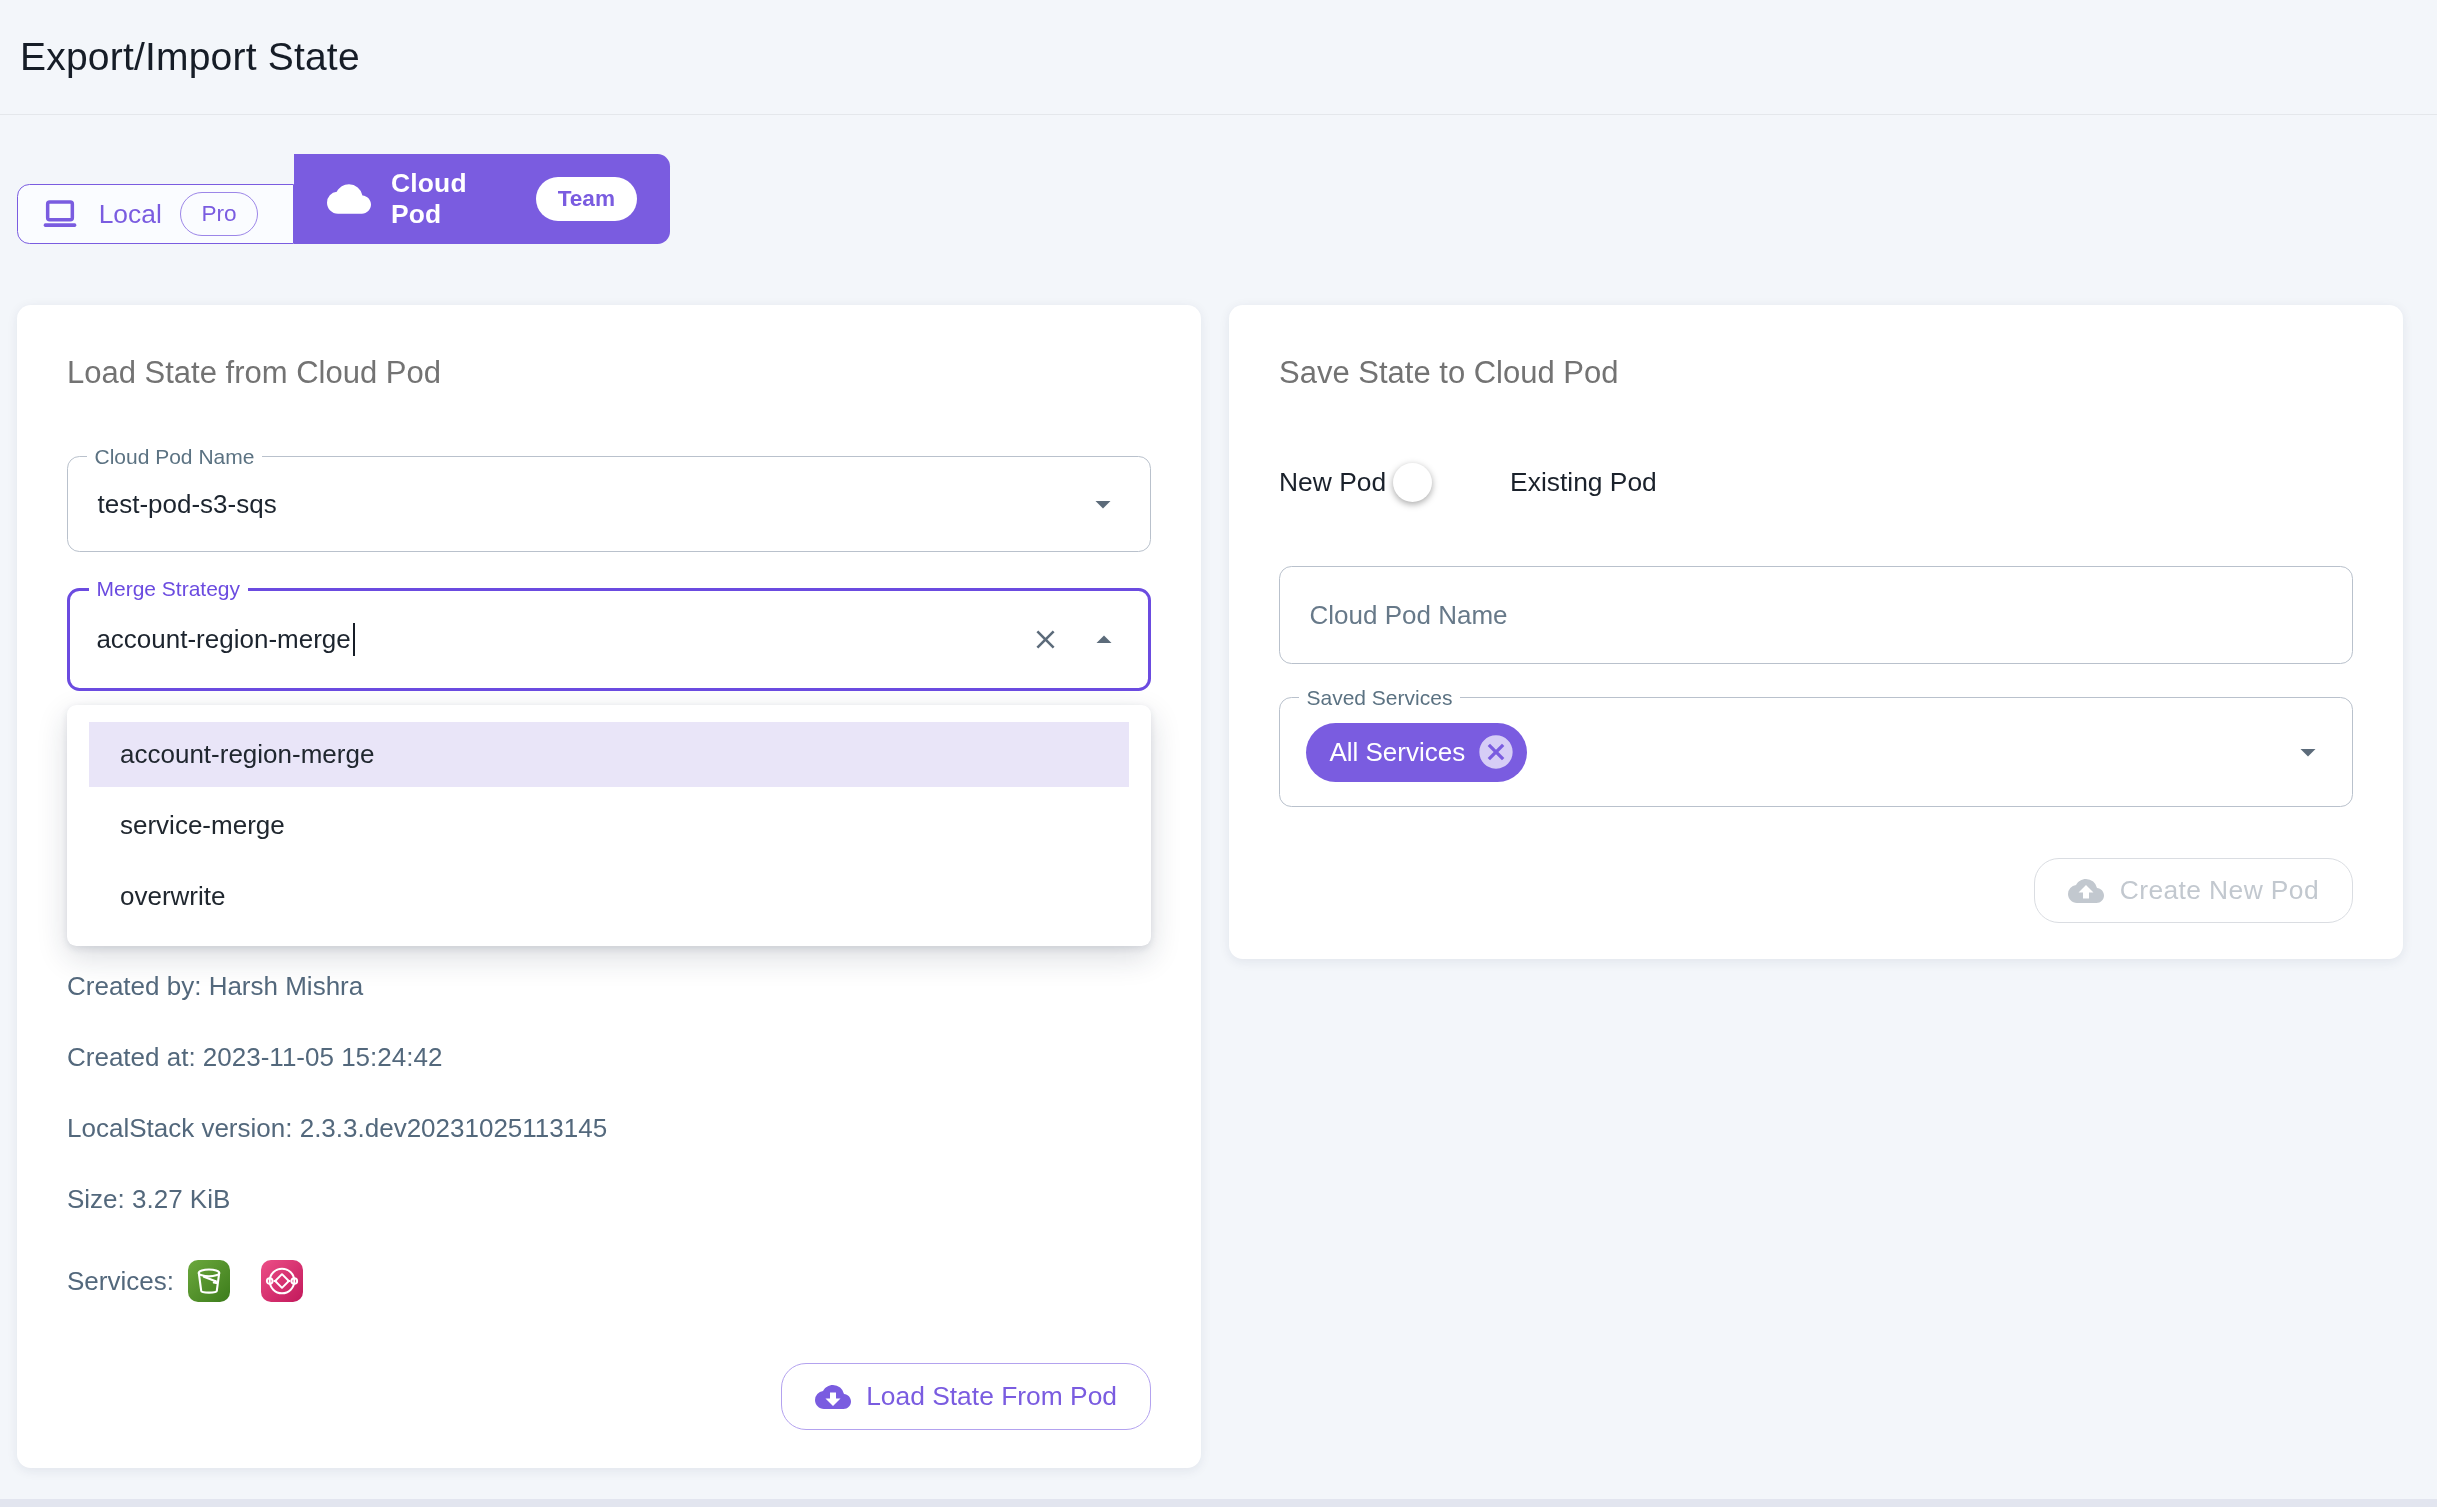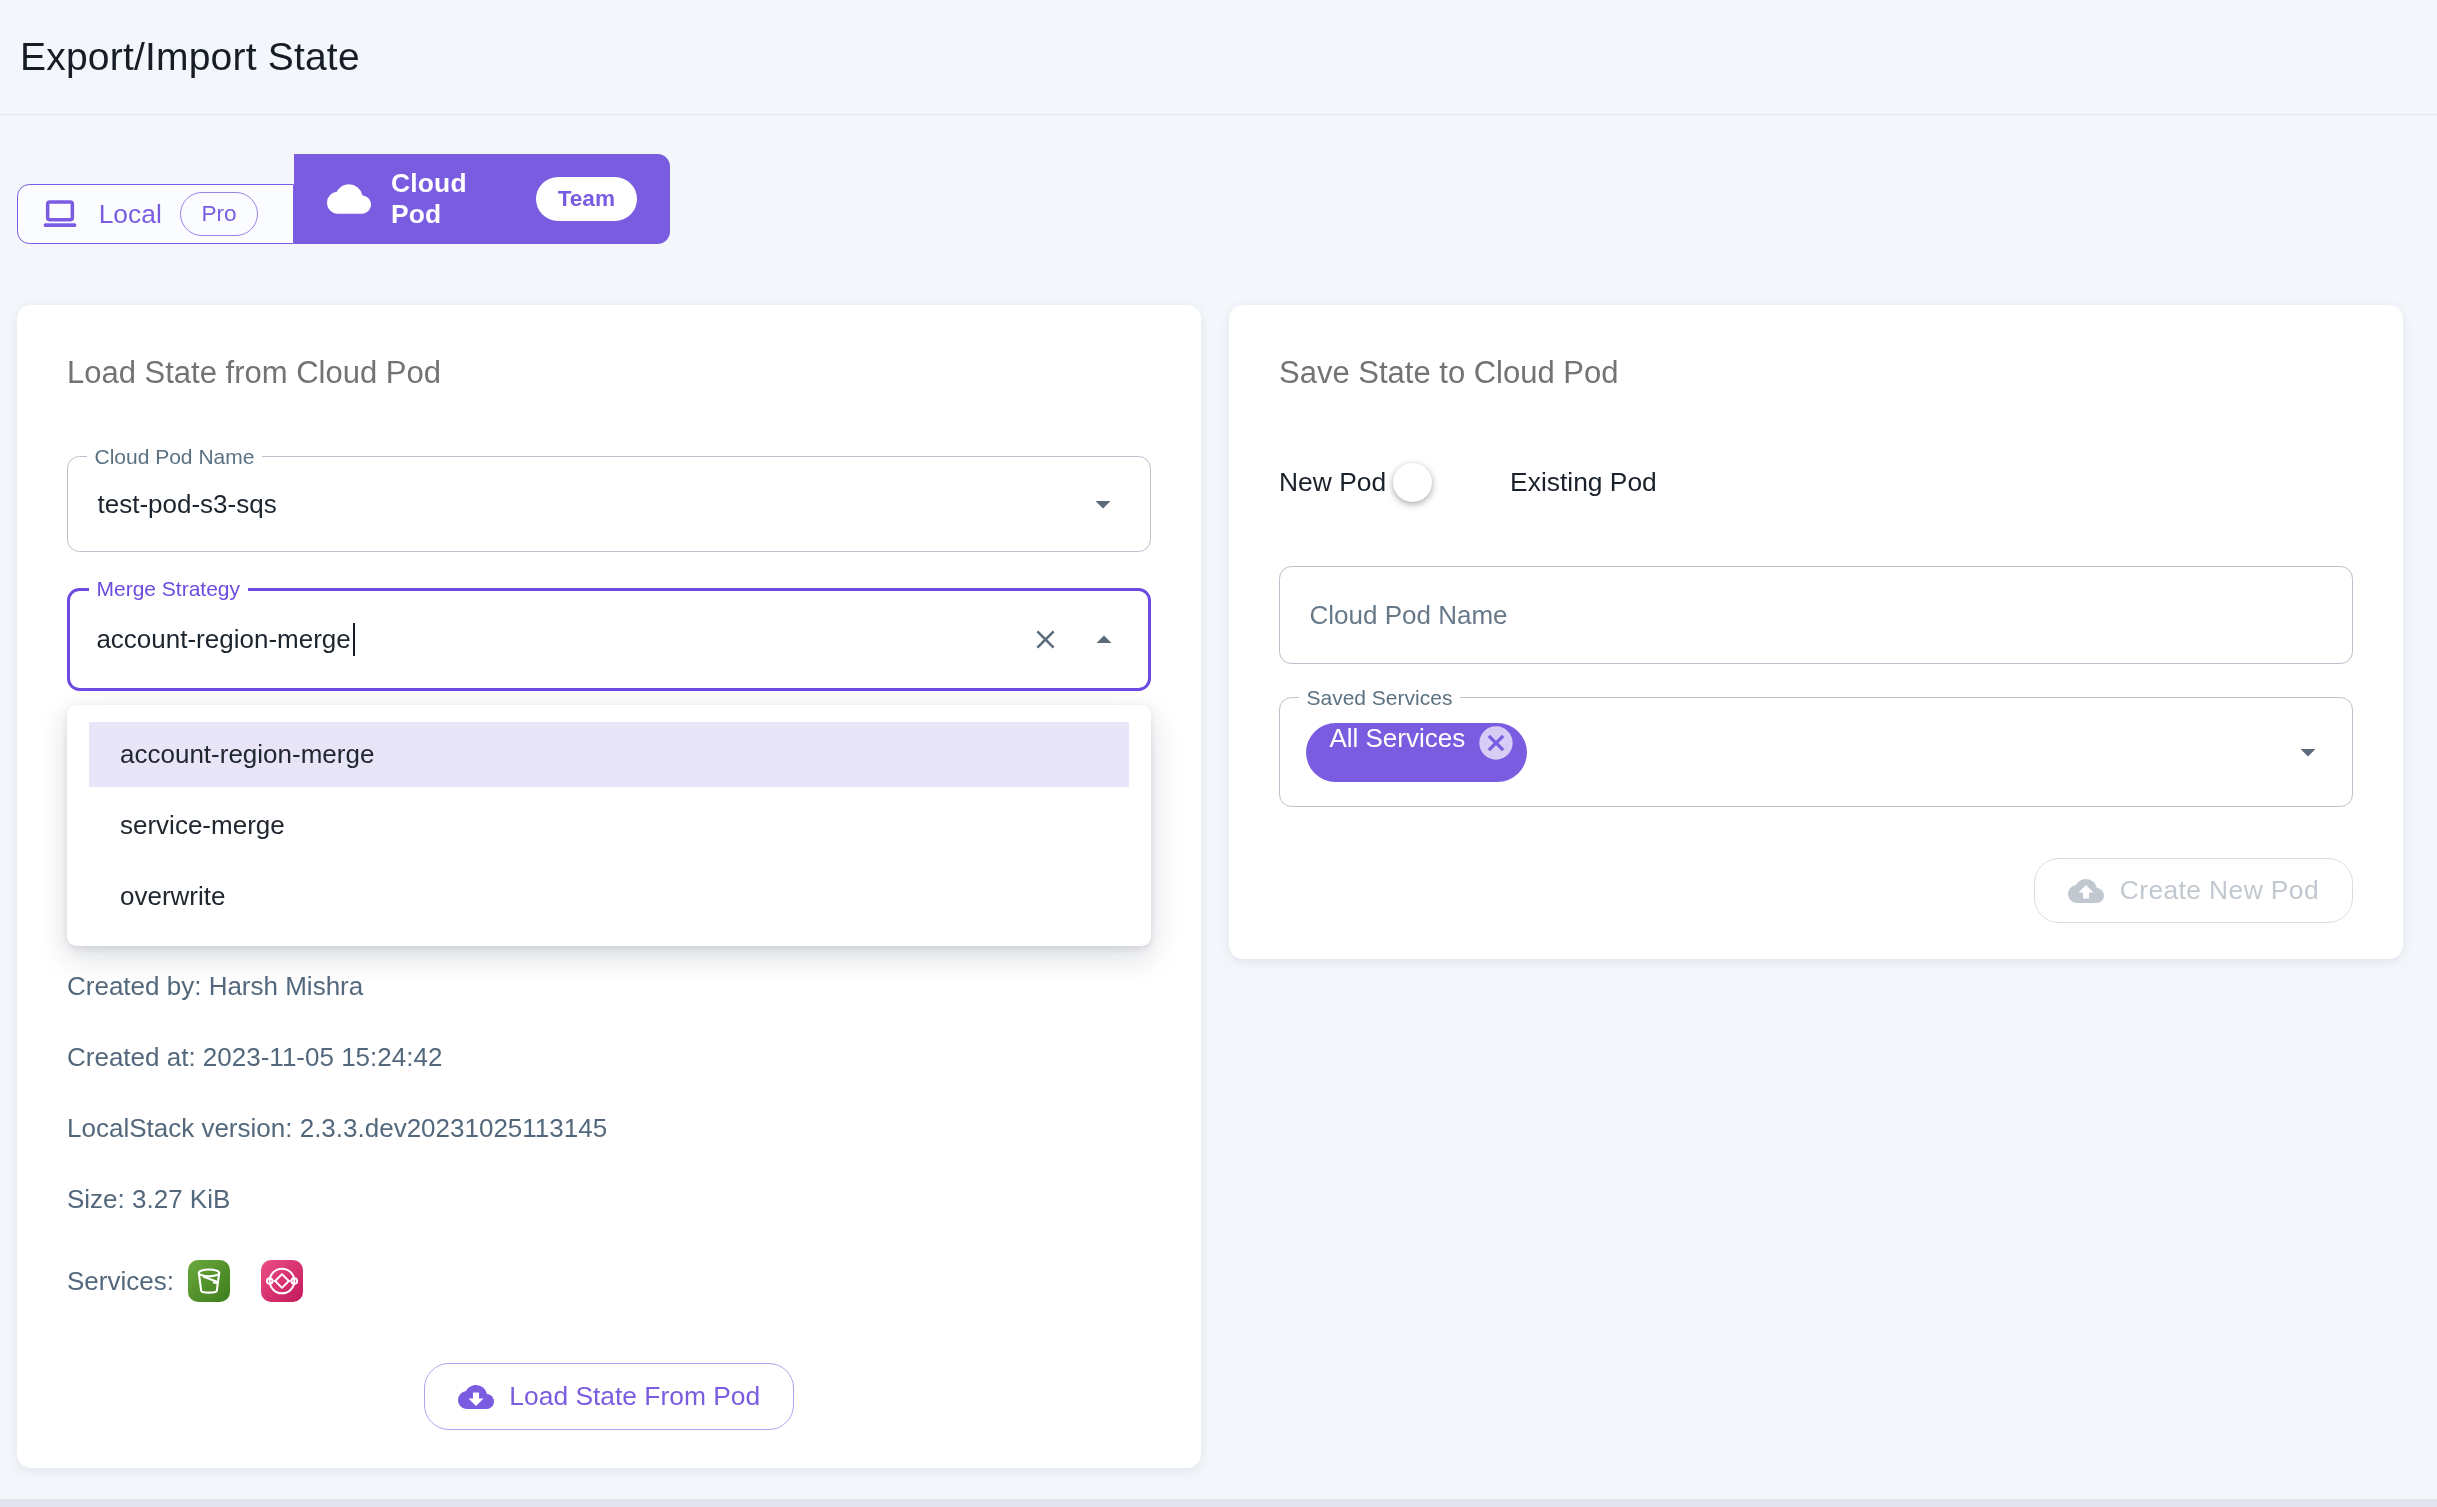--- a/index.html
+++ b/index.html
@@ -59,38 +59,38 @@
   .meta { margin-top:25px; }
   .meta-line { font-size:26px; color:#53687c; line-height:31px; margin-bottom:40px; }
   .services-row { display:flex; align-items:center; margin-top:45px; height:42px; }
   .services-label { font-size:26px; color:#53687c; margin-right:14px; }
   .svc { width:42px; height:42px; border-radius:10px; display:flex; align-items:center; justify-content:center; }
   .svc + .svc { margin-left:31px; }
   .svc-s3 { background:linear-gradient(135deg,#6ca83d,#3c7c1b); }
   .svc-sqs { background:linear-gradient(135deg,#ec4f87,#c2185b); }
 
   
-  .btn-row { display:flex; justify-content:center; margin-top:61px; }
+  .btn-row { display:flex; justify-content:flex-end; margin-top:61px; }
   .btn { display:flex; align-items:center; gap:15.6px; height:67px; padding:16px 33px; border-radius:25px; font-size:26.4px; background:#fff; cursor:pointer; font-family:inherit; }
   .btn-outline { border:1.6px solid #b3a2ef; color:#7a5ce0; }
   .btn-disabled { border:1.6px solid #dadde2; color:#c2c8cf; cursor:default; height:65px; letter-spacing:0.4px; }
 
   
   .toggle-row { display:flex; align-items:center; margin-top:72px; height:39px; }
   .toggle-label { font-size:26.4px; color:#1a212b; }
   .switch { position:relative; width:62px; height:26.4px; margin:0 40px 0 22px; cursor:pointer; }
   .switch-track { width:62px; height:26.4px; border-radius:13.2px; background:#a6a6a6; }
   .switch-thumb { position:absolute; left:-15.6px; top:-6.2px; width:39px; height:39px; border-radius:50%; background:#fff; box-shadow:0 2.3px 7px rgba(0,0,0,.35); }
 
   .input-name { height:98px; margin-top:64px; }
   .text-input { border:none; outline:none; background:transparent; width:100%; font-size:26px; color:#1c242e; font-family:inherit; }
   .text-input::placeholder { color:#5f7283; opacity:.95; }
 
   .saved-services { min-height:110px; margin-top:33px; padding:0 26.4px; }
-  .chip { display:flex; align-items:flex-start; height:59px; border-radius:29.5px; background:#7a5ce0; color:#fff; font-size:26px; padding:0 11px 0 23px; gap:11px; }
+  .chip { display:flex; align-items:center; height:59px; border-radius:29.5px; background:#7a5ce0; color:#fff; font-size:26px; padding:0 11px 0 23px; gap:11px; }
   .chip-delete { width:40px; height:40px; display:flex; cursor:pointer; }
   .create-row { display:flex; justify-content:flex-end; margin-top:51px; }
 
   .bottom-strip { position:absolute; left:0; bottom:0; width:100%; height:7.8px; background:#e2e5ef; }
 
   svg { display:block; }
 </style>
 </head>
 <body>
 

